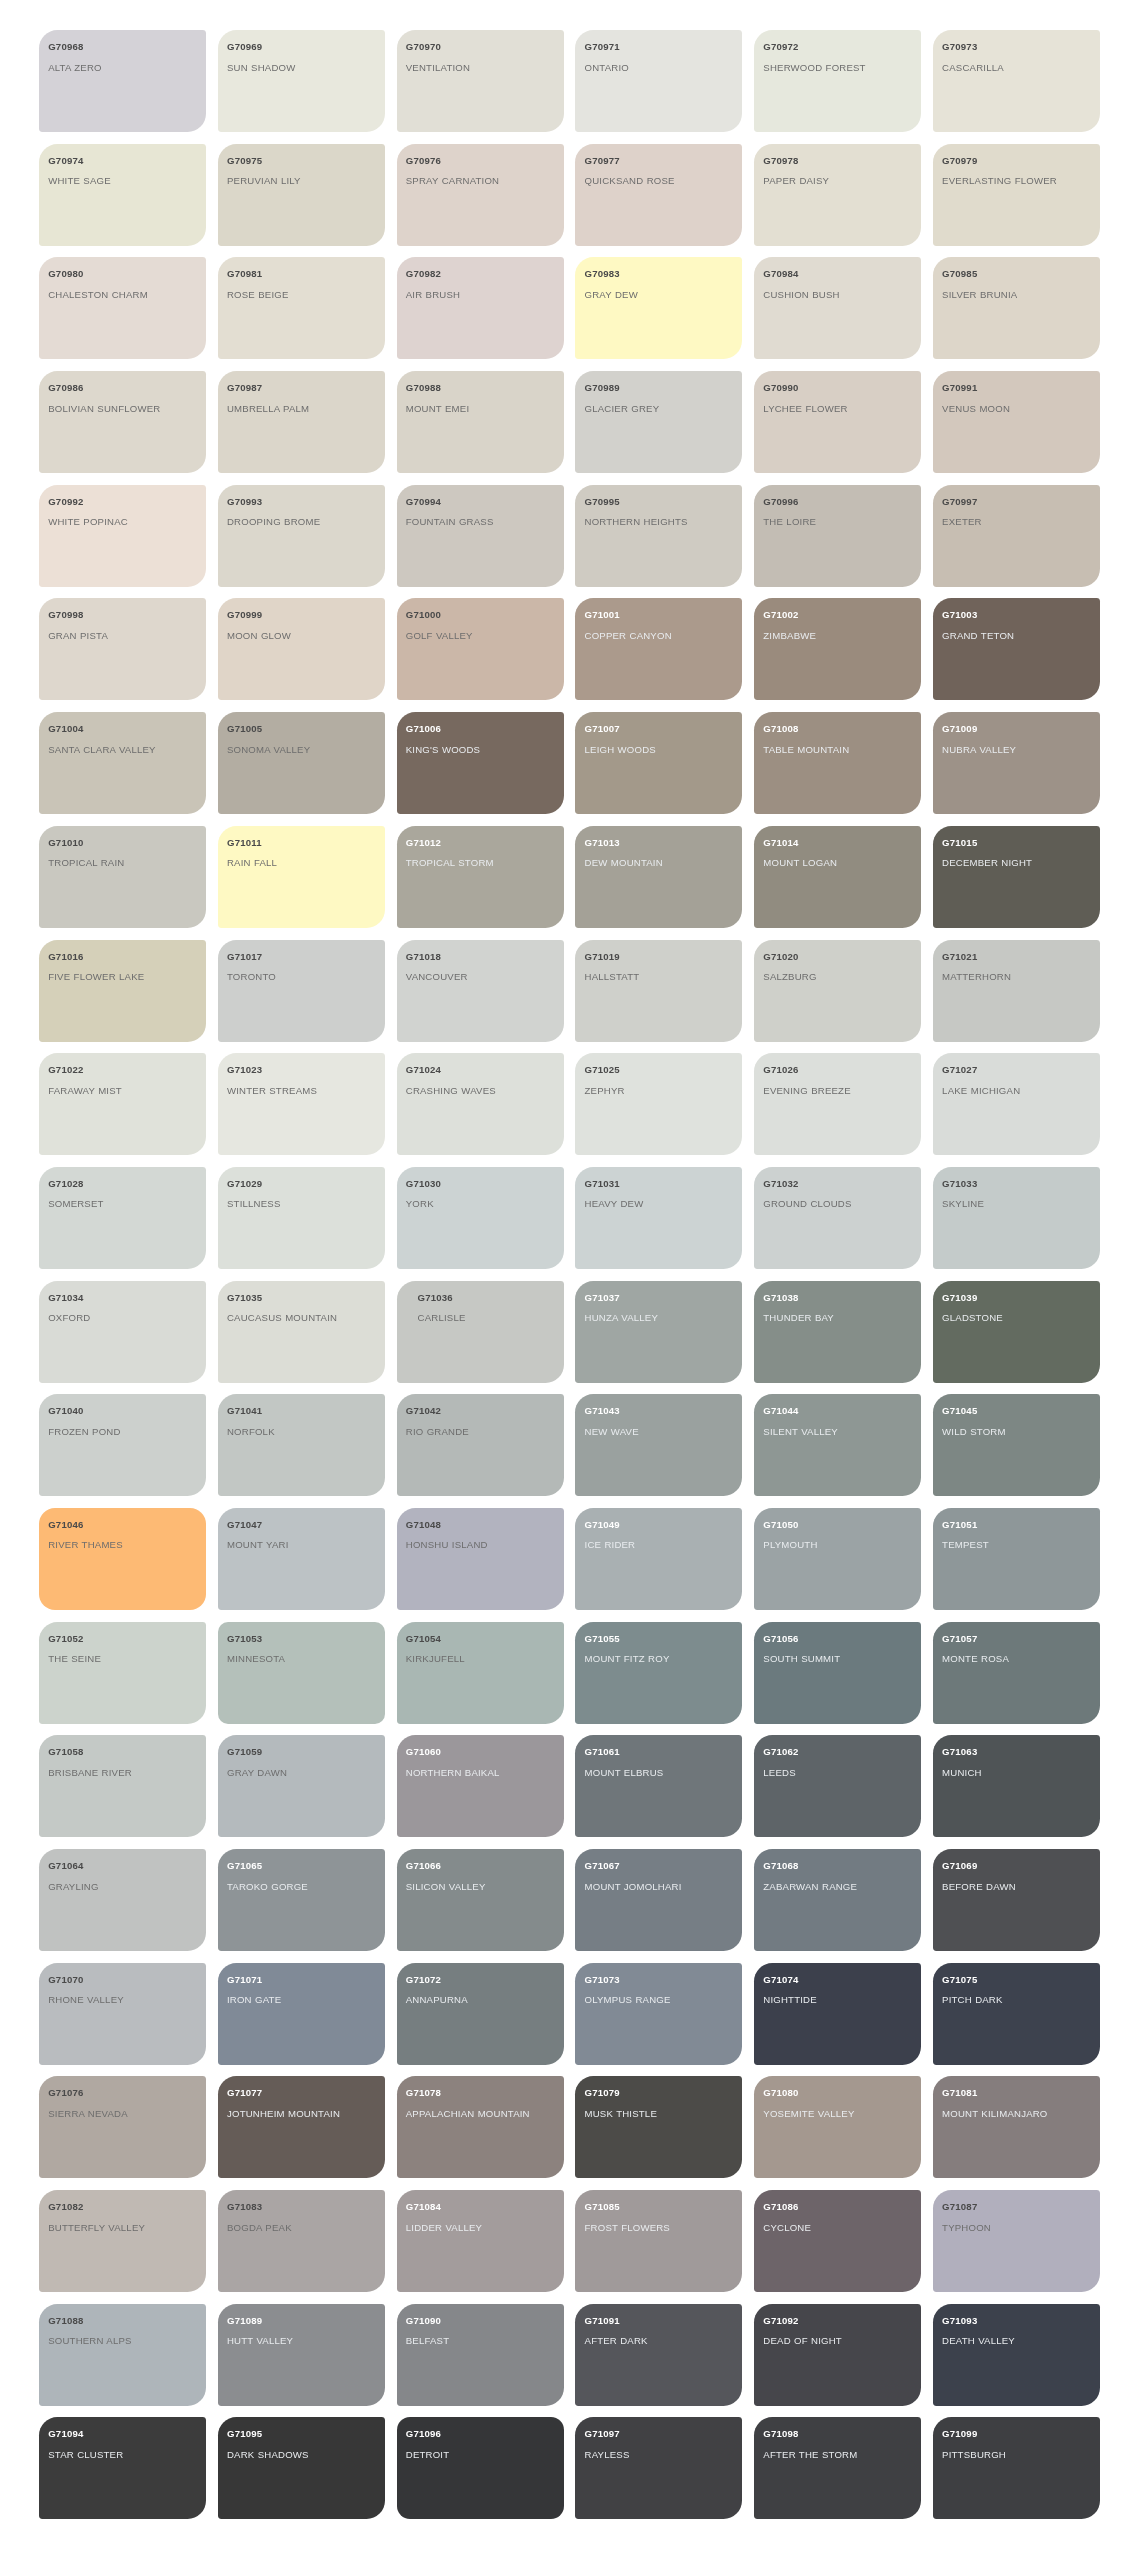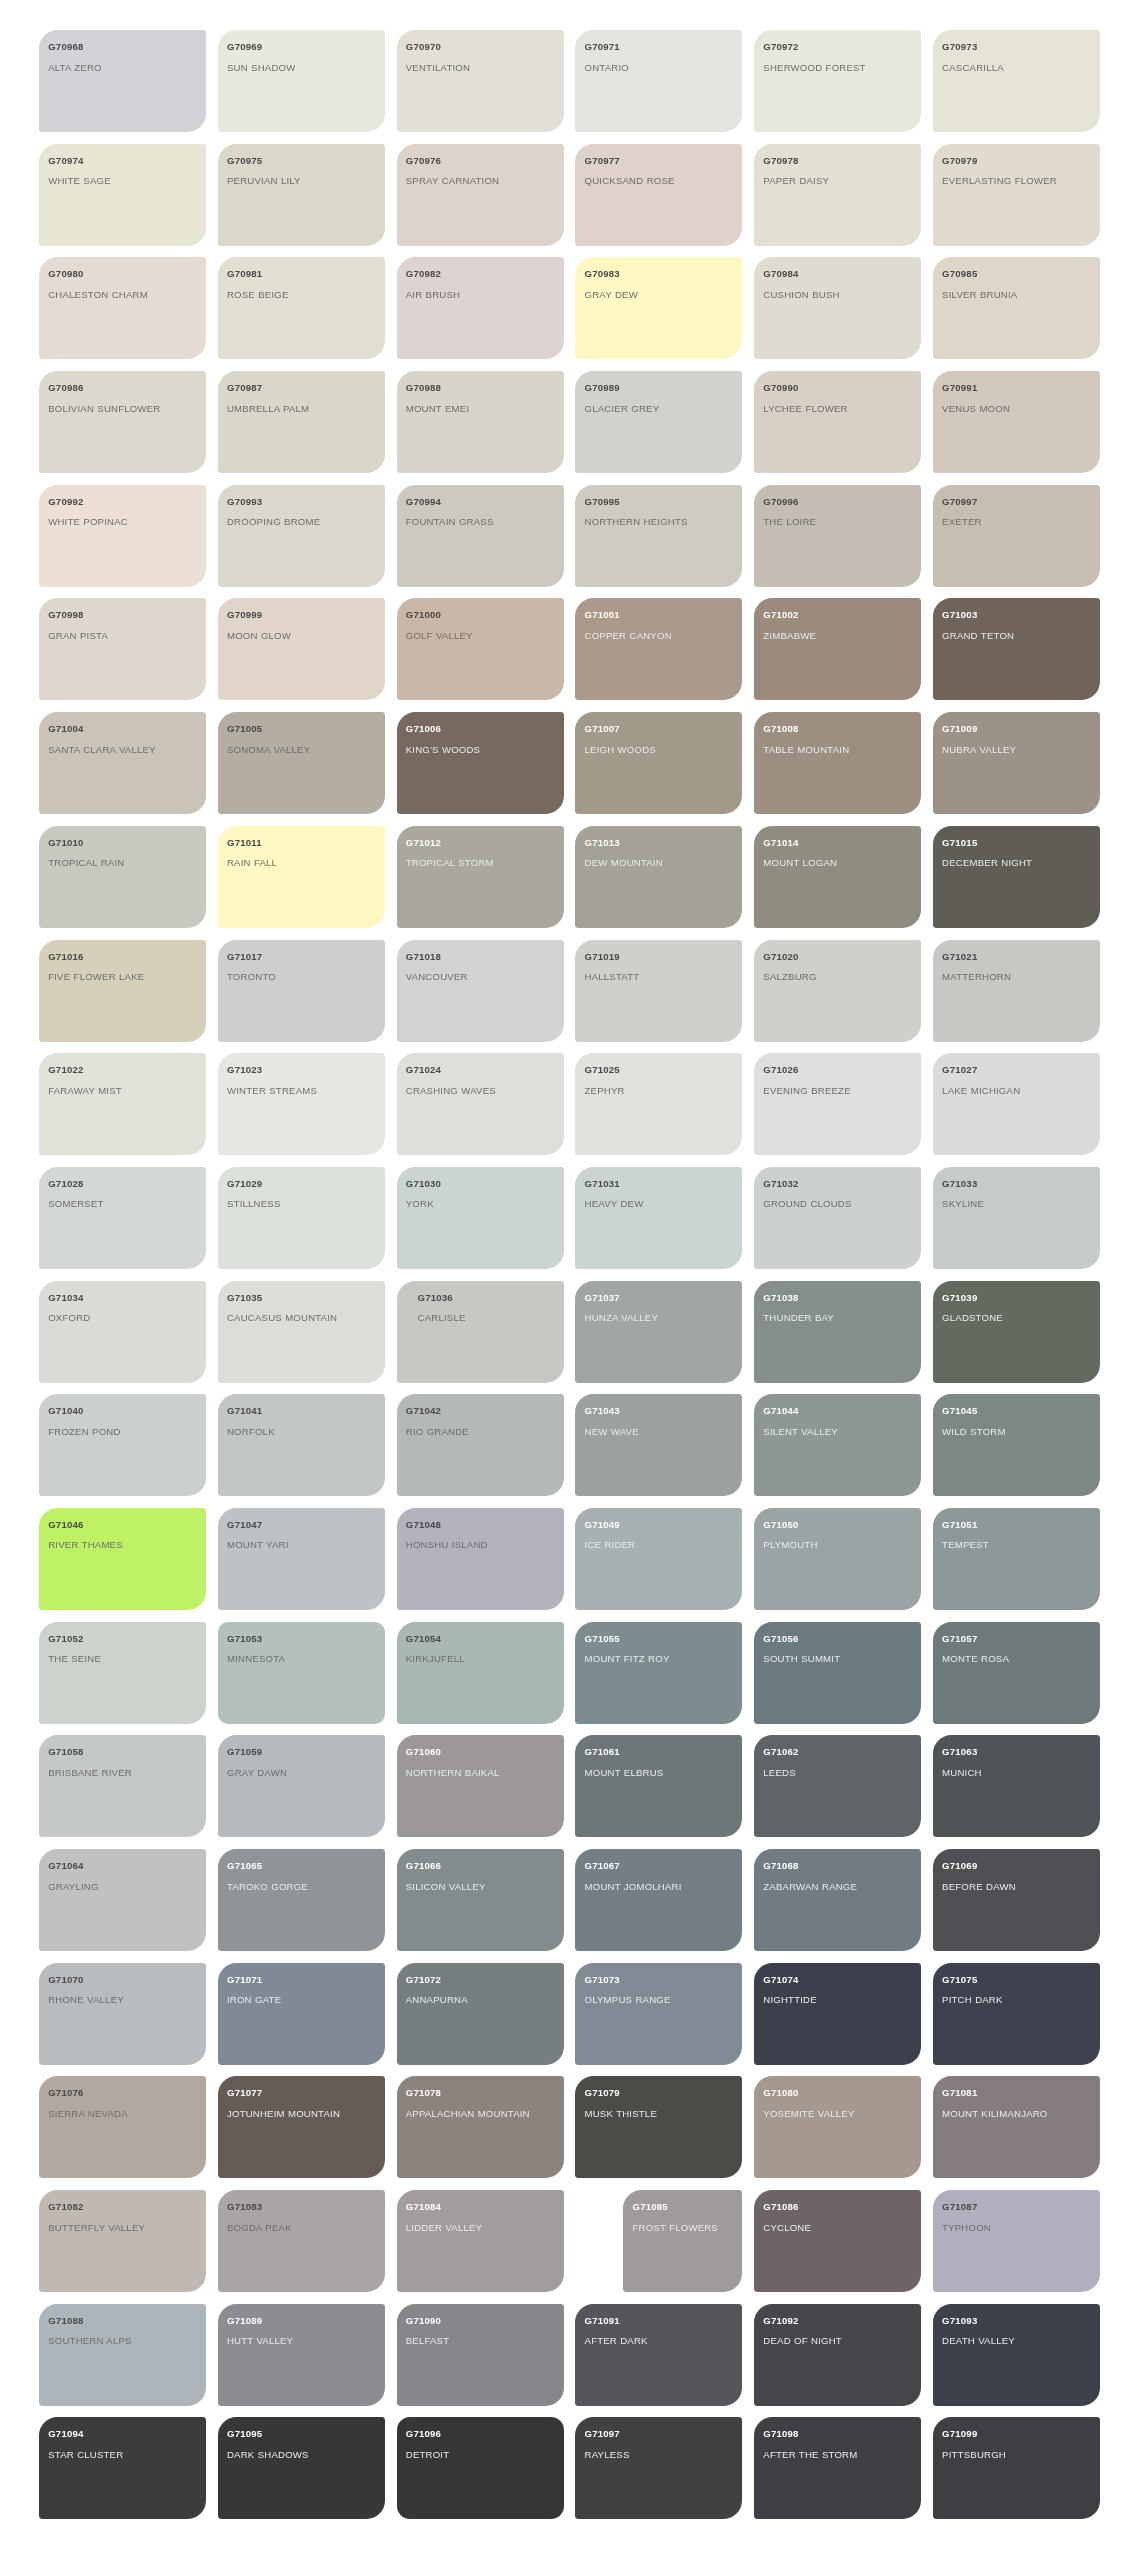--- a/index.html
+++ b/index.html
@@ -370,21 +370,21 @@
       <span class="swatch-name">NEW WAVE</span>
     </div>
     <div class="swatch on-dark" style="background-color: rgb(142, 151, 148);">
       <span class="swatch-code">G71044</span>
       <span class="swatch-name">SILENT VALLEY</span>
     </div>
     <div class="swatch on-dark" style="background-color: rgb(125, 135, 132);">
       <span class="swatch-code">G71045</span>
       <span class="swatch-name">WILD STORM</span>
     </div>
-    <div class="swatch on-light" style="background-color: #bef264;">
+    <div class="swatch on-light" style="background-color: #fdba74; border-radius: 16px;">
       <span class="swatch-code">G71046</span>
       <span class="swatch-name">RIVER THAMES</span>
     </div>
     <div class="swatch on-light" style="background-color: rgb(188, 194, 197);">
       <span class="swatch-code">G71047</span>
       <span class="swatch-name">MOUNT YARI</span>
     </div>
     <div class="swatch on-light" style="background-color: rgb(178, 179, 191);">
       <span class="swatch-code">G71048</span>
       <span class="swatch-name">HONSHU ISLAND</span>
@@ -526,21 +526,21 @@
       <span class="swatch-name">BUTTERFLY VALLEY</span>
     </div>
     <div class="swatch on-light" style="background-color: rgb(170, 165, 164);">
       <span class="swatch-code">G71083</span>
       <span class="swatch-name">BOGDA PEAK</span>
     </div>
     <div class="swatch on-dark" style="background-color: rgb(163, 156, 156);">
       <span class="swatch-code">G71084</span>
       <span class="swatch-name">LIDDER VALLEY</span>
     </div>
-    <div class="swatch on-dark" style="background-color: rgb(160, 154, 154); margin-left: 48px;">
+    <div class="swatch on-dark" style="background-color: rgb(160, 154, 154);">
       <span class="swatch-code">G71085</span>
       <span class="swatch-name">FROST FLOWERS</span>
     </div>
     <div class="swatch on-dark" style="background-color: rgb(109, 100, 105);">
       <span class="swatch-code">G71086</span>
       <span class="swatch-name">CYCLONE</span>
     </div>
     <div class="swatch on-light" style="background-color: rgb(177, 175, 189);">
       <span class="swatch-code">G71087</span>
       <span class="swatch-name">TYPHOON</span>

